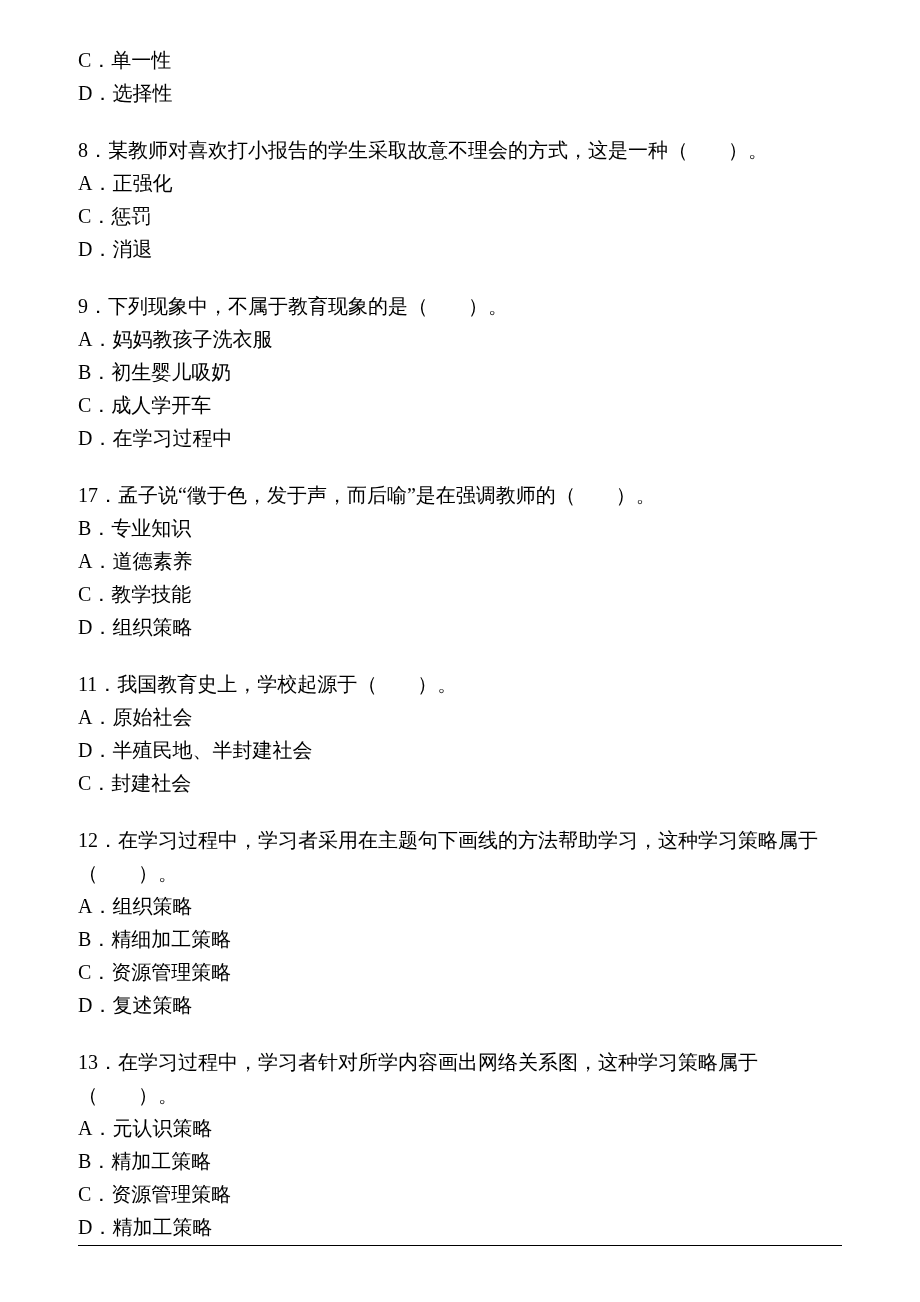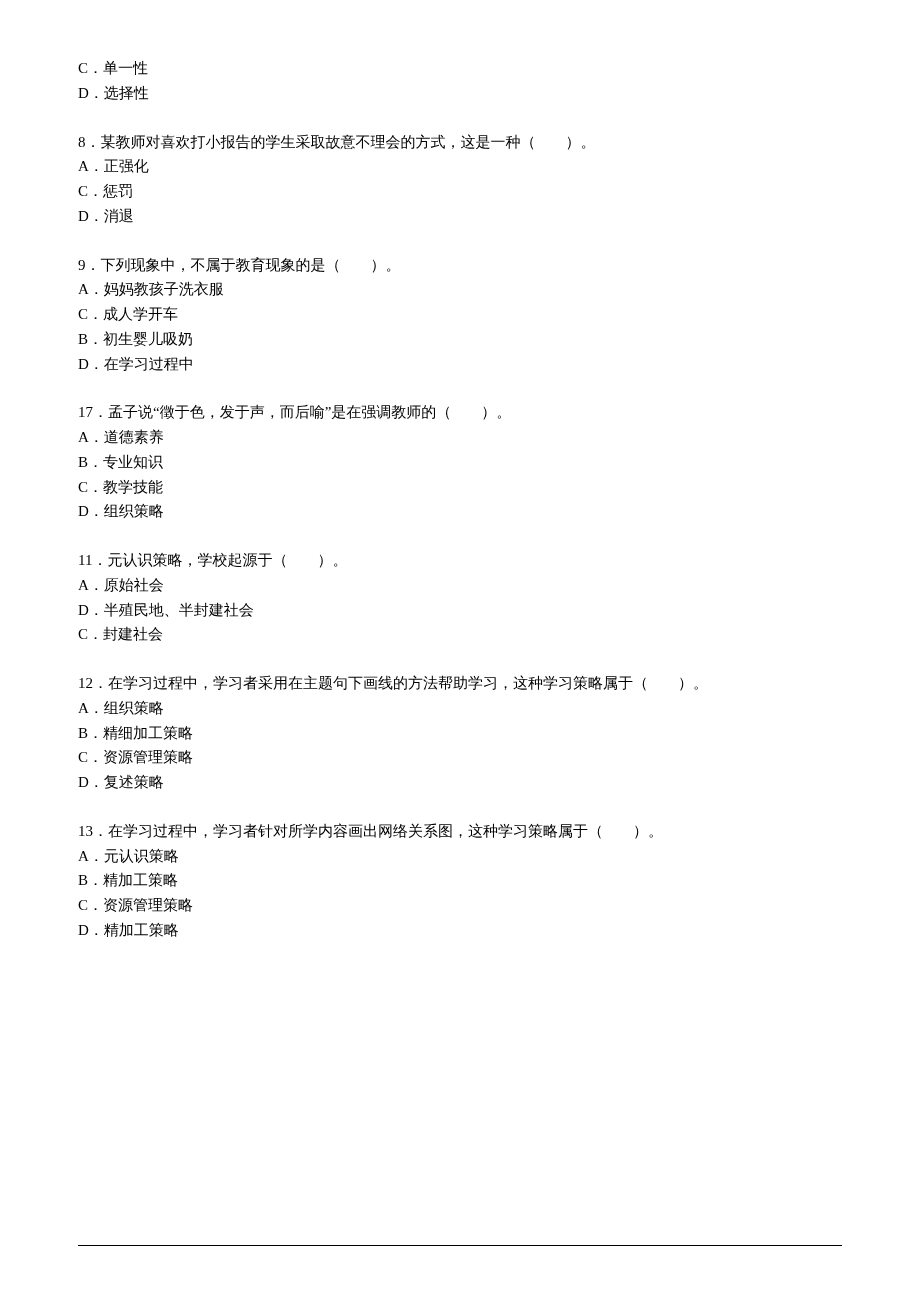--- a/index.html
+++ b/index.html
@@ -4,24 +4,24 @@
 <style>
   html, body {
     margin: 0;
     padding: 0;
     background: #ffffff;
     width: 920px;
   }
   .page {
     width: 920px;
     min-height: 1302px;
-    padding: 56px 78px 0 78px;
+    padding: 44px 78px 0 78px;
     box-sizing: border-box;
     font-family: "SimSun", "Songti SC", serif;
-    font-size: 15px;
+    font-size: 20px;
     color: #000;
     line-height: 1.65;
     position: relative;
   }
   .block {
     margin-bottom: 24px;
   }
   .line {
     white-space: pre-wrap;
   }
@@ -46,35 +46,35 @@
   <div class="block">
     <div class="line"><span>8</span>．<span>某教师对喜欢打小报告的学生采取故意不理会的方式，这是一种（　　）。</span></div>
     <div class="line"><span>A</span>．<span>正强化</span></div>
     <div class="line"><span>C</span>．<span>惩罚</span></div>
     <div class="line"><span>D</span>．<span>消退</span></div>
   </div>
 
   <div class="block">
     <div class="line"><span>9</span>．<span>下列现象中，不属于教育现象的是（　　）。</span></div>
     <div class="line"><span>A</span>．<span>妈妈教孩子洗衣服</span></div>
+    <div class="line"><span>B</span>．<span>初生婴儿吸奶</span></div>
     <div class="line"><span>C</span>．<span>成人学开车</span></div>
-    <div class="line"><span>B</span>．<span>初生婴儿吸奶</span></div>
     <div class="line"><span>D</span>．<span>在学习过程中</span></div>
   </div>
 
   <div class="block">
     <div class="line"><span>17</span>．<span>孟子说“徵于色，发于声，而后喻”是在强调教师的（　　）。</span></div>
+    <div class="line"><span>B</span>．<span>专业知识</span></div>
     <div class="line"><span>A</span>．<span>道德素养</span></div>
-    <div class="line"><span>B</span>．<span>专业知识</span></div>
     <div class="line"><span>C</span>．<span>教学技能</span></div>
     <div class="line"><span>D</span>．<span>组织策略</span></div>
   </div>
 
   <div class="block">
-    <div class="line"><span>11</span>．<span>元认识策略，学校起源于（　　）。</span></div>
+    <div class="line"><span>11</span>．<span>我国教育史上，学校起源于（　　）。</span></div>
     <div class="line"><span>A</span>．<span>原始社会</span></div>
     <div class="line"><span>D</span>．<span>半殖民地、半封建社会</span></div>
     <div class="line"><span>C</span>．<span>封建社会</span></div>
   </div>
 
   <div class="block">
     <div class="line"><span>12</span>．<span>在学习过程中，学习者采用在主题句下画线的方法帮助学习，这种学习策略属于（　　）。</span></div>
     <div class="line"><span>A</span>．<span>组织策略</span></div>
     <div class="line"><span>B</span>．<span>精细加工策略</span></div>
     <div class="line"><span>C</span>．<span>资源管理策略</span></div>

